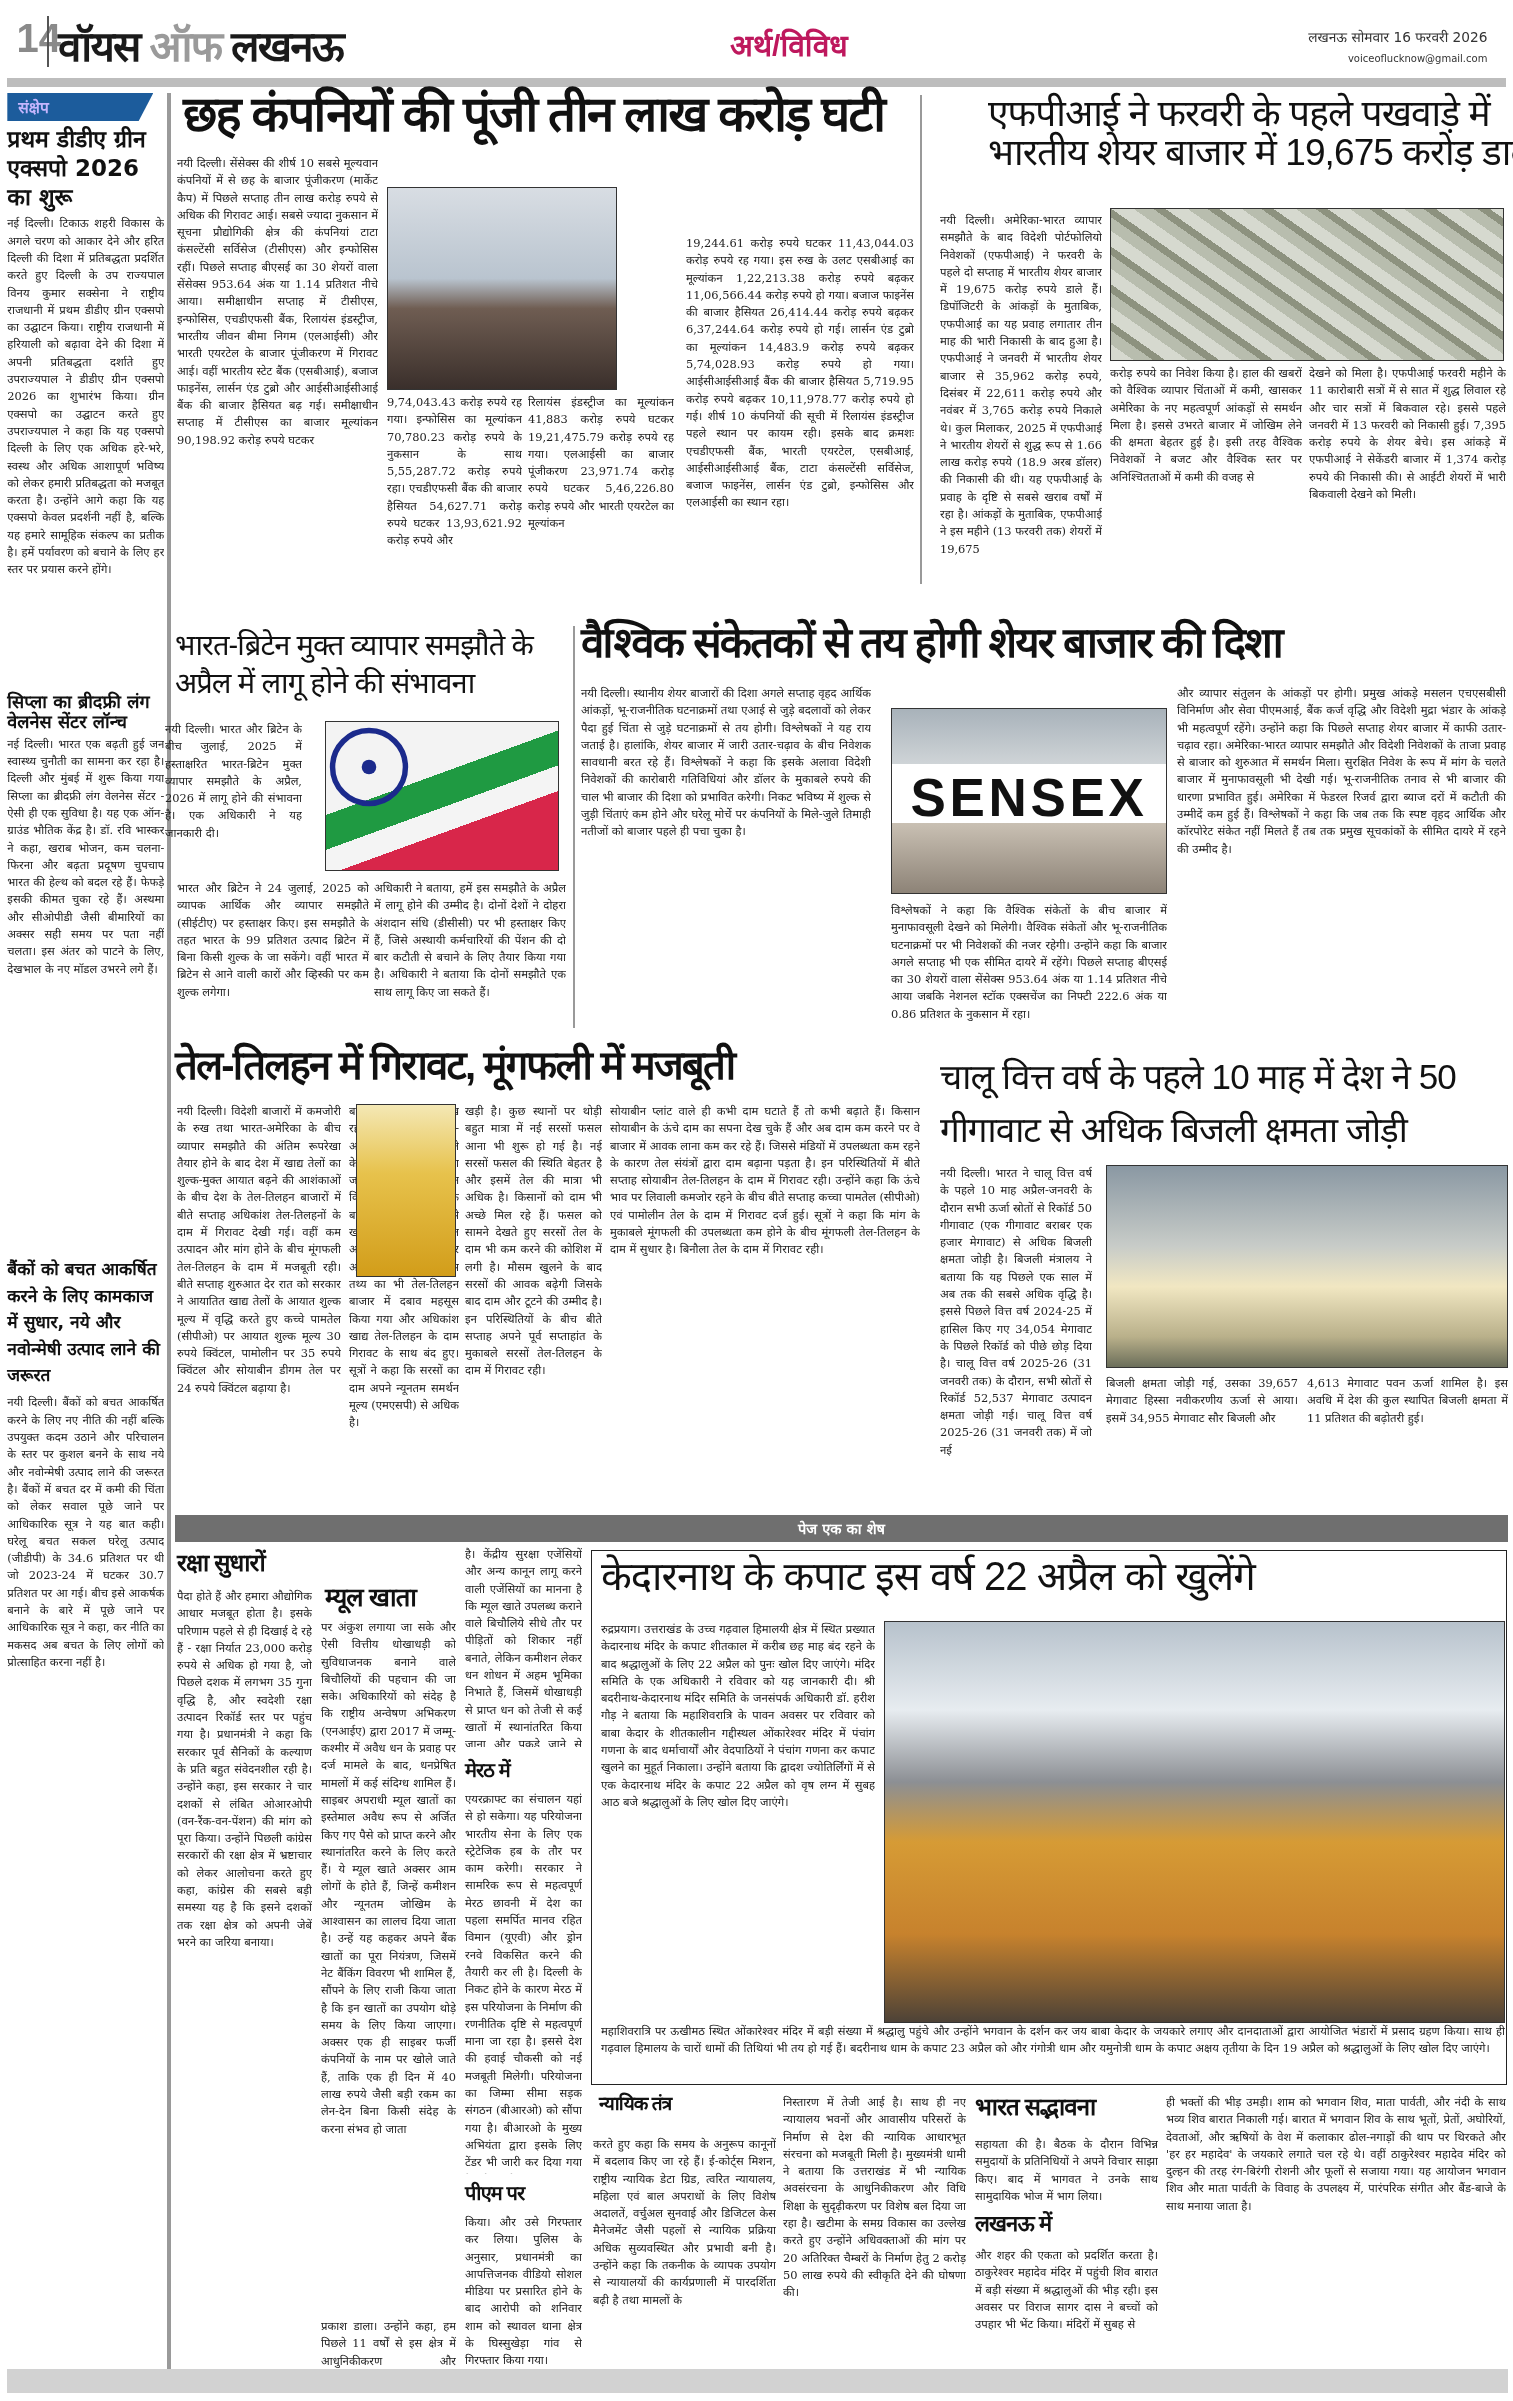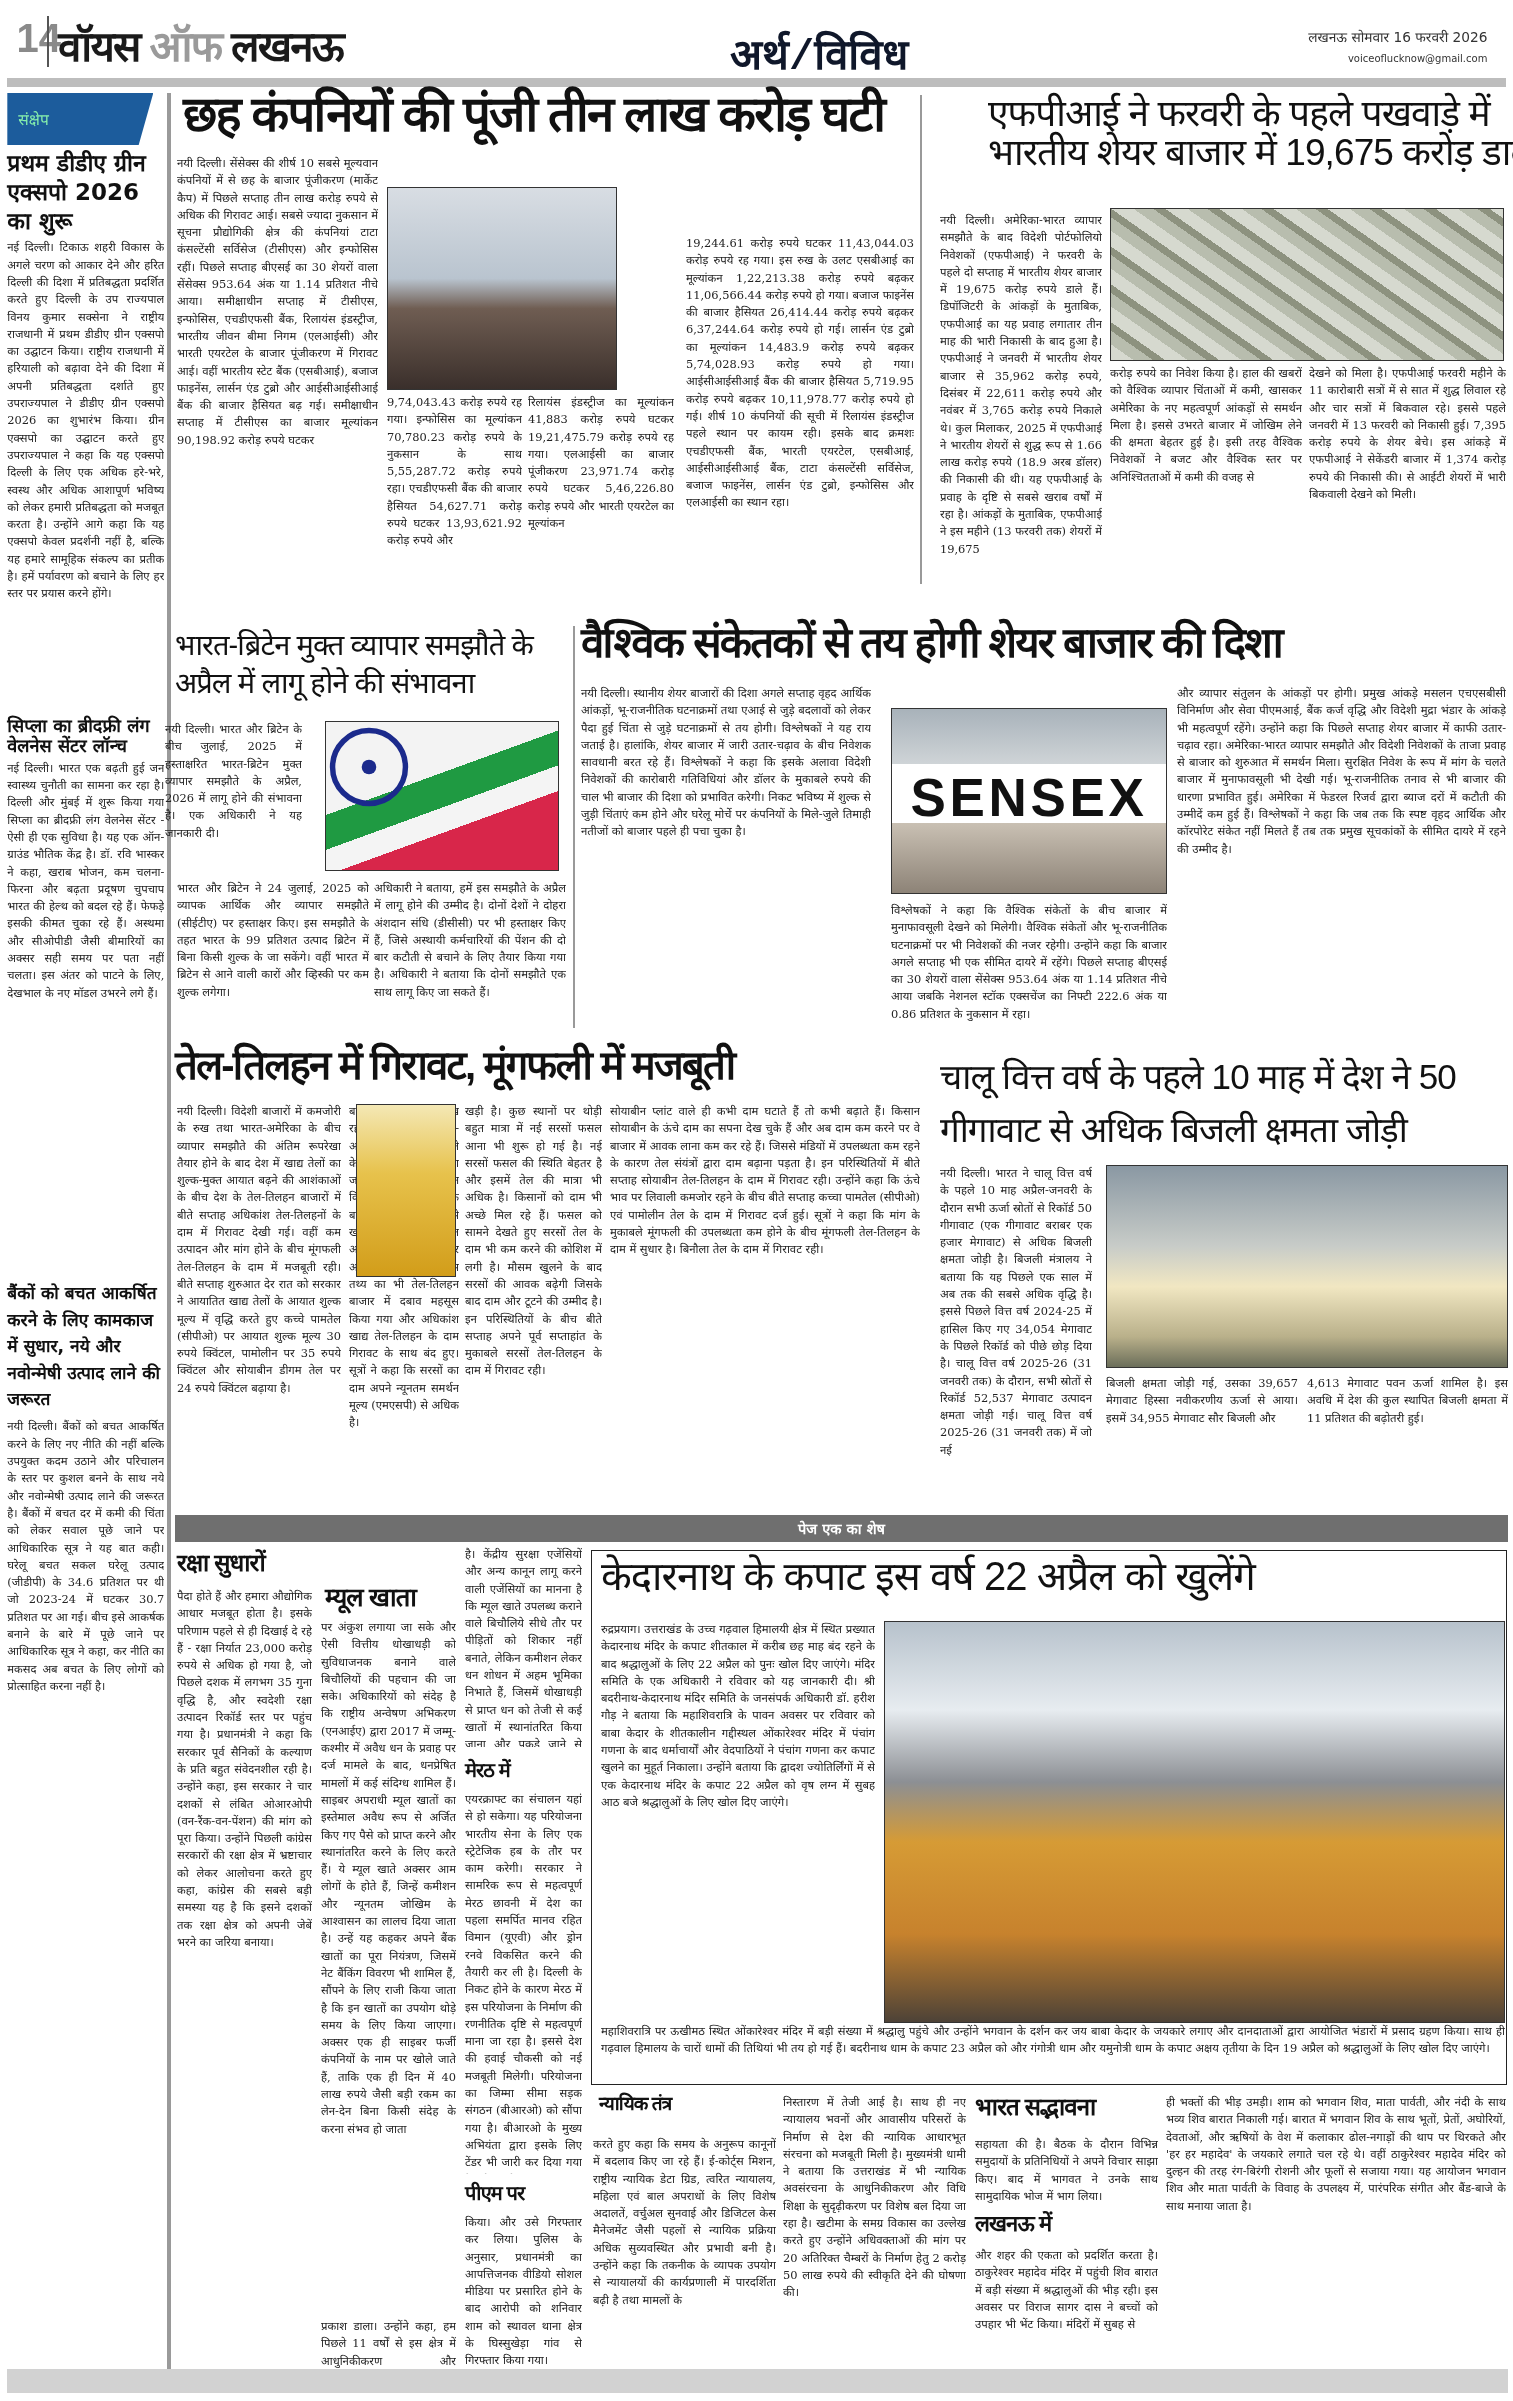--- a/index.html
+++ b/index.html
@@ -3,27 +3,27 @@
 <meta charset="utf-8">
 <style>
 *{box-sizing:border-box;margin:0;padding:0}
 body{width:1513px;height:2401px;background:#fff;font-family:"DejaVu Sans","Liberation Sans",sans-serif;color:#1a1a1a;overflow:hidden;position:relative}
 .abs{position:absolute}
 .masthead{left:0;top:0;width:1513px;height:80px}
 .pageno{left:16.4px;top:16.4px;font-size:40px;font-weight:bold;color:#8a8a8a;font-family:"Liberation Sans",sans-serif}
 .vbar{left:47px;top:16.4px;width:1.8px;height:51px;background:#555}
 .brand{left:58px;top:16.4px;font-size:42px;font-weight:bold;font-family:"Liberation Sans",sans-serif;letter-spacing:-1.8px}
 .brand .grey{color:#9a9a9a}
-.section{left:730px;top:24px;font-size:42px;font-weight:bold;color:#0f172a;font-family:Liberation Mono, monospace}
+.section{left:730px;top:24px;font-size:30px;font-weight:bold;color:#be185d;font-family:Liberation Sans, sans-serif}
 .dateline{right:25.6px;top:27px;font-size:13.7px;color:#333;text-align:center}
 .email{right:25.6px;top:53px;font-size:10px;color:#333}
 .greybar{left:7.3px;top:78px;width:1499px;height:9px;background:#bdbdbd}
 .colsep{background:#9a9a9a;width:3.7px}
 .sidebar{left:7.3px;top:93px;width:157px}
-.tag{background:#1c5c9c;color:#86efac;font-size:15.5px;padding:15px 11px;width:146px;clip-path:polygon(0 0,100% 0,90% 100%,0 100%);font-weight:normal}
+.tag{background:#1c5c9c;color:#c4b5fd;font-size:15.5px;padding:3px 11px;width:146px;clip-path:polygon(0 0,100% 0,90% 100%,0 100%);font-weight:bold}
 .side-head{font-size:23px;font-weight:bold;line-height:29px;margin-top:3.7px;color:#111}
 .body{font-size:11.4px;line-height:17.3px;text-align:justify;color:#222;font-family:"DejaVu Serif",serif}
 .bhead{font-family:"Liberation Sans",sans-serif;font-weight:bold;line-height:1.05;color:#111;letter-spacing:-0.9px}
 .thin{font-weight:normal}
 .photo{border:0.9px solid #333;overflow:hidden}
 .ph-trade{background:linear-gradient(180deg,#d8dde3 0%,#b9c4cf 45%,#6f5d52 60%,#3a2f2b 100%)}
 .ph-money{background:repeating-linear-gradient(35deg,#d6d9cf 0 12.8px,#b8bdae 12.8px 24px,#8d927f 24px 31px)}
 .ph-flag{background:linear-gradient(160deg,#f3f3f3 0%,#f3f3f3 40%,#1f9a42 40%,#1f9a42 55%,#f4f4f4 55%,#f4f4f4 66%,#d8264a 66%)}
 .ph-sensex{background:linear-gradient(180deg,#a8b2ba 0%,#cfd4d7 30%,#fff 30%,#fff 62%,#c9c0b3 62%,#8d8377 100%);display:flex;align-items:center;justify-content:center}
 .sensex-word{font-family:"Liberation Sans",sans-serif;font-weight:bold;font-size:53px;letter-spacing:3.7px;color:#111;margin-top:-7.3px}

